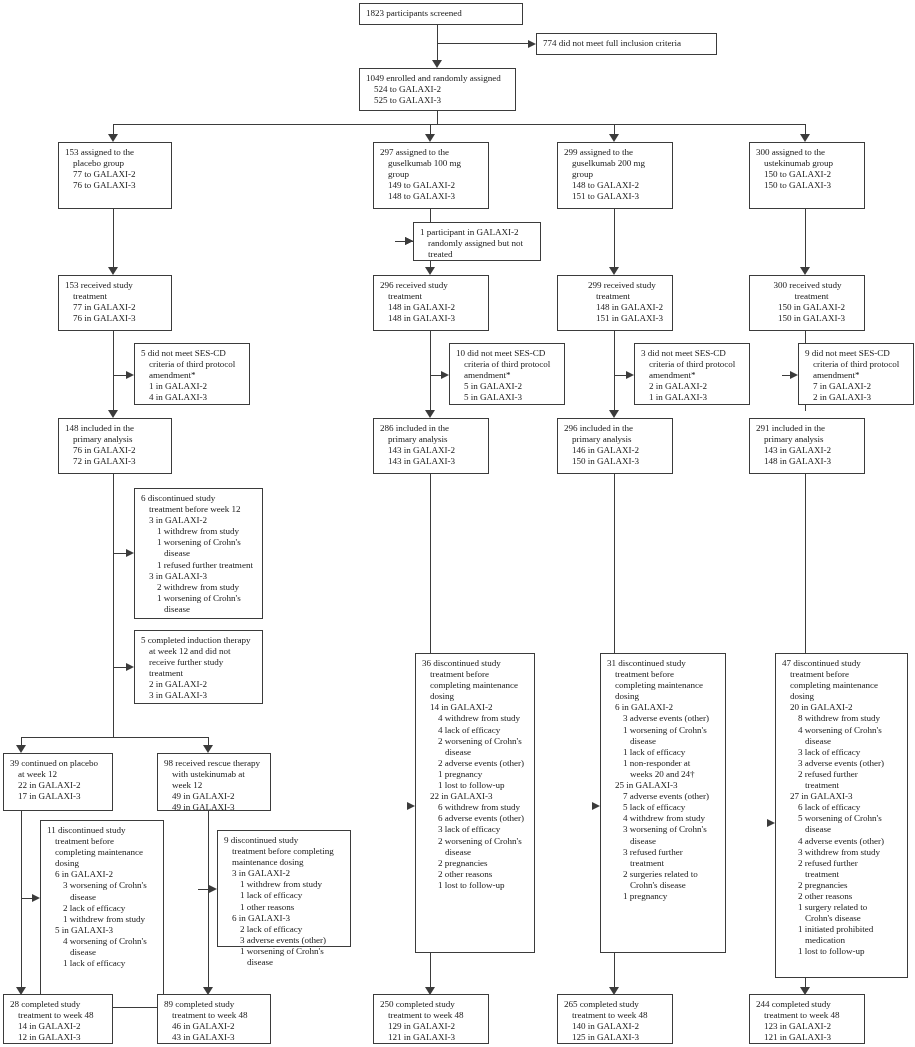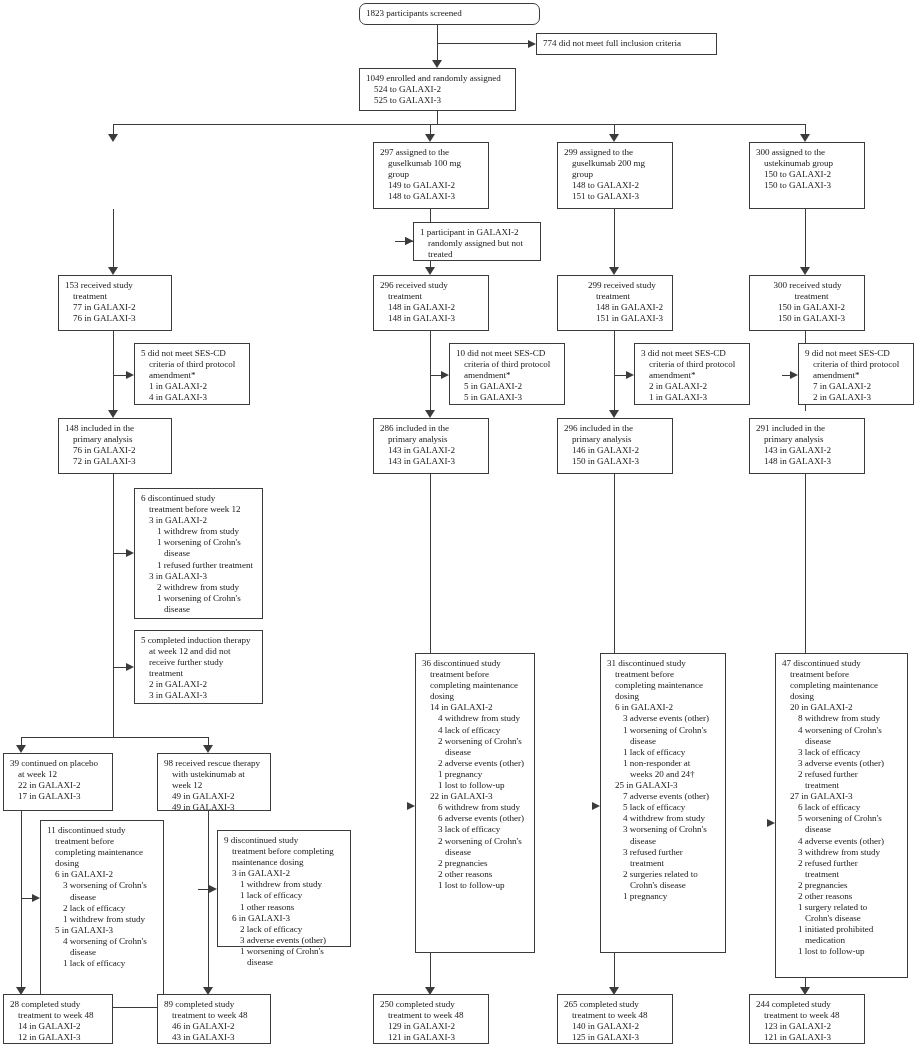--- a/index.html
+++ b/index.html
@@ -38,21 +38,21 @@
     border-top:8px solid #3b3b3b; z-index:2;}
   .arrow-r{ position:absolute; width:0;height:0;
     border-top:4.5px solid transparent;border-bottom:4.5px solid transparent;
     border-left:8px solid #3b3b3b; z-index:2;}
 </style>
 </head>
 <body>
 
 <div id="canvas">
 
-  <div class="box" style="left:359px;top:3px;width:181px;height:22px;border-radius:7px;">
+  <div class="box" style="left:359px;top:3px;width:164px;height:22px;">
       <span class="ln i0">1823 participants screened</span>
     </div>
 
   <div class="box" style="left:536px;top:33px;width:181px;height:22px;">
       <span class="ln i0">774 did not meet full inclusion criteria</span>
     </div>
 
   <div class="box" style="left:359px;top:68px;width:157px;height:43px;">
       <span class="ln i0">1049 enrolled and randomly assigned</span>
       <span class="ln i1">524 to GALAXI-2</span>
@@ -69,20 +69,26 @@
   <div class="hline" style="left:113px;top:124px;width:692px;"></div>
   <div class="vline" style="left:113px;top:124px;height:11px;"></div>
   <div class="arrow-d" style="left:108px;top:134px;"></div>
   <div class="vline" style="left:430px;top:124px;height:11px;"></div>
   <div class="arrow-d" style="left:425px;top:134px;"></div>
   <div class="vline" style="left:614px;top:124px;height:11px;"></div>
   <div class="arrow-d" style="left:609px;top:134px;"></div>
   <div class="vline" style="left:805px;top:124px;height:11px;"></div>
   <div class="arrow-d" style="left:800px;top:134px;"></div>
 
+  <div class="box" style="left:58px;top:142px;width:114px;height:67px;">
+      <span class="ln i0">153 assigned to the</span>
+      <span class="ln i1">placebo group</span>
+      <span class="ln i1">77 to GALAXI-2</span>
+      <span class="ln i1">76 to GALAXI-3</span>
+    </div>
   <div class="box" style="left:373px;top:142px;width:116px;height:67px;">
       <span class="ln i0">297 assigned to the</span>
       <span class="ln i1">guselkumab 100 mg</span>
       <span class="ln i1">group</span>
       <span class="ln i1">149 to GALAXI-2</span>
       <span class="ln i1">148 to GALAXI-3</span>
     </div>
   <div class="box" style="left:557px;top:142px;width:116px;height:67px;">
       <span class="ln i0">299 assigned to the</span>
       <span class="ln i1">guselkumab 200 mg</span>

